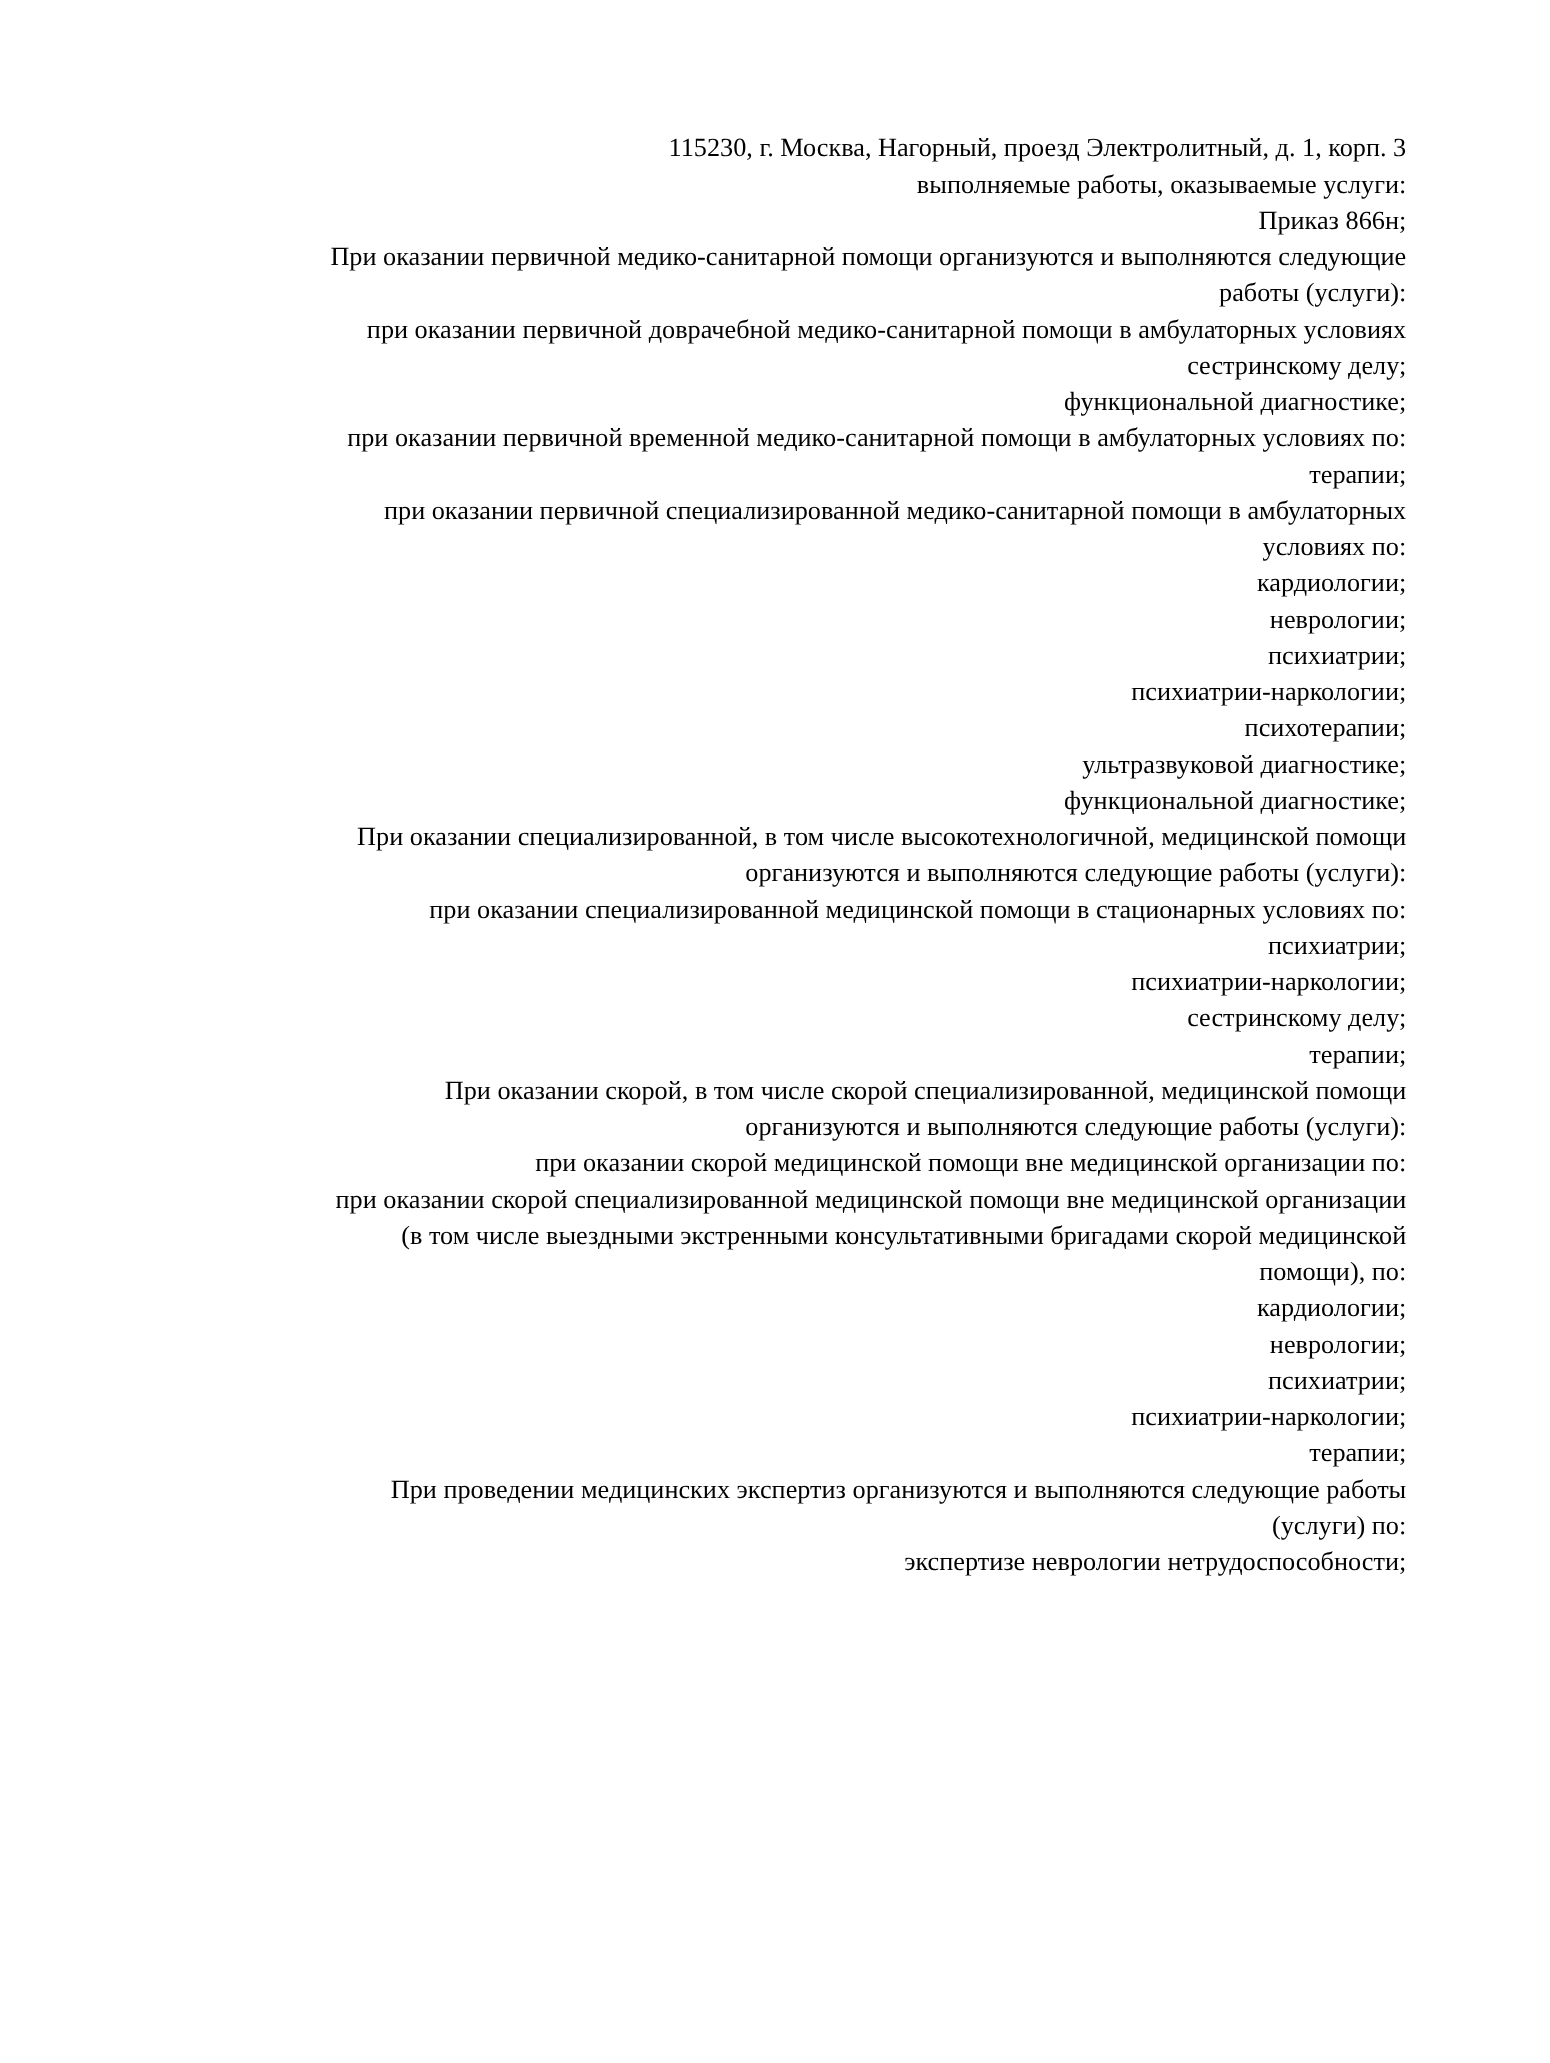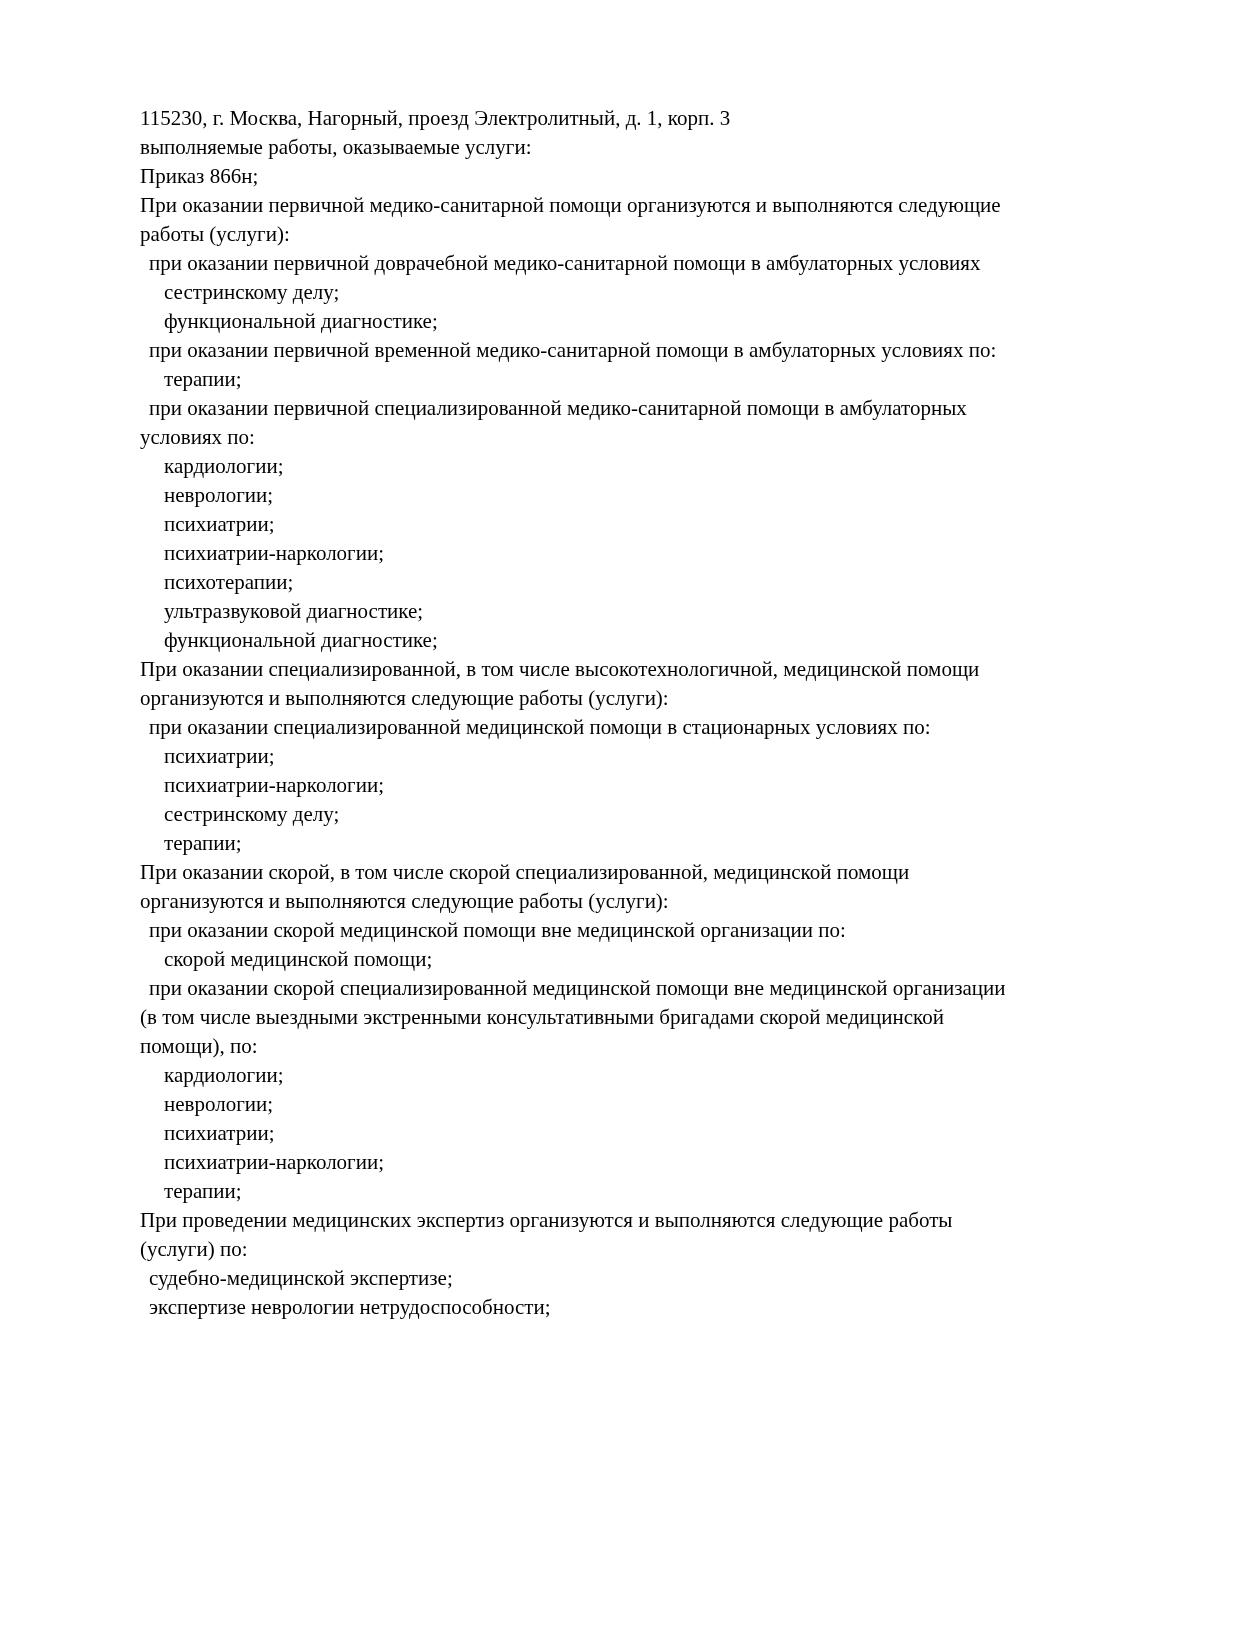--- a/index.html
+++ b/index.html
@@ -10,20 +10,21 @@
   body {
     font-family: "Liberation Serif", "DejaVu Serif", serif;
     color: #000000;
   }
   .page {
     position: relative;
     width: 1240px;
     height: 1320px;
     background: #ffffff;
     overflow: hidden;
+    text-align: right;
   }
   .text-block {
     position: absolute;
     left: 140px;
     top: 104px;
     width: 985px;
     font-size: 21px;
     line-height: 29px;
     white-space: nowrap;
   }
@@ -59,27 +60,25 @@
       <div class="text-line indent-0">При оказании специализированной, в том числе высокотехнологичной, медицинской помощи</div>
       <div class="text-line indent-0">организуются и выполняются следующие работы (услуги):</div>
       <div class="text-line indent-1">при оказании специализированной медицинской помощи в стационарных условиях по:</div>
       <div class="text-line indent-2">психиатрии;</div>
       <div class="text-line indent-2">психиатрии-наркологии;</div>
       <div class="text-line indent-2">сестринскому делу;</div>
       <div class="text-line indent-2">терапии;</div>
       <div class="text-line indent-0">При оказании скорой, в том числе скорой специализированной, медицинской помощи</div>
       <div class="text-line indent-0">организуются и выполняются следующие работы (услуги):</div>
       <div class="text-line indent-1">при оказании скорой медицинской помощи вне медицинской организации по:</div>
-      <div class="text-line indent-2">скорой медицинской помощи;</div>
       <div class="text-line indent-1">при оказании скорой специализированной медицинской помощи вне медицинской организации</div>
       <div class="text-line indent-0">(в том числе выездными экстренными консультативными бригадами скорой медицинской</div>
       <div class="text-line indent-0">помощи), по:</div>
       <div class="text-line indent-2">кардиологии;</div>
       <div class="text-line indent-2">неврологии;</div>
       <div class="text-line indent-2">психиатрии;</div>
       <div class="text-line indent-2">психиатрии-наркологии;</div>
       <div class="text-line indent-2">терапии;</div>
       <div class="text-line indent-0">При проведении медицинских экспертиз организуются и выполняются следующие работы</div>
       <div class="text-line indent-0">(услуги) по:</div>
-      <div class="text-line indent-1">судебно-медицинской экспертизе;</div>
       <div class="text-line indent-1">экспертизе неврологии нетрудоспособности;</div>
     </div>
 </div>
 
 </body></html>

